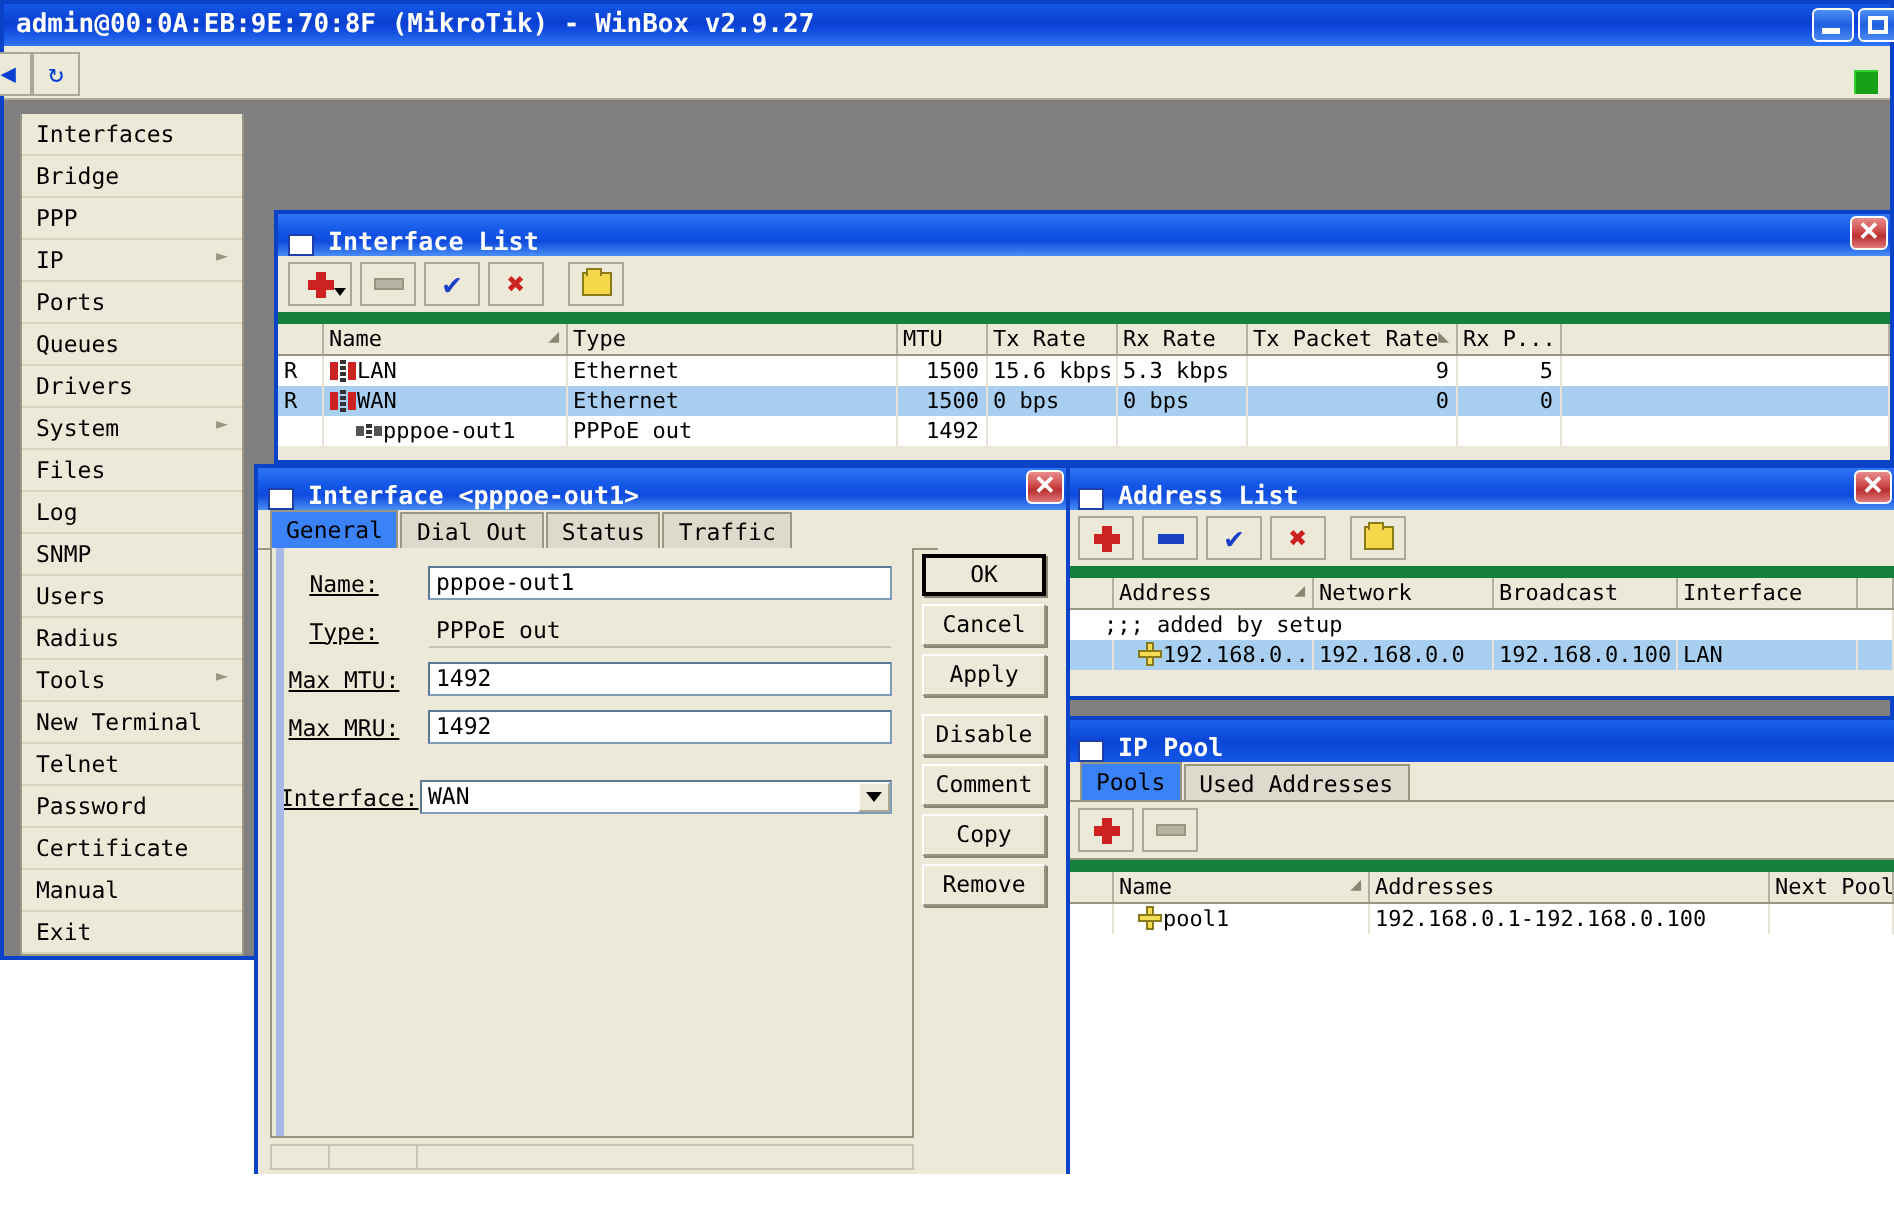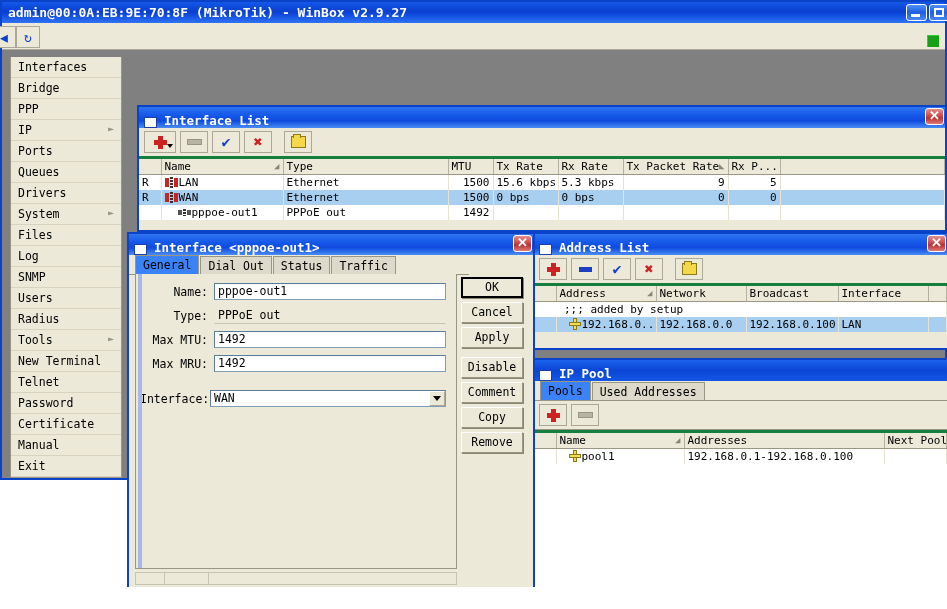--- a/index.html
+++ b/index.html
@@ -233,21 +233,21 @@
     width: 6px; height: 3px; background: #f5d74a;
     border: 1px solid #8a7a18; border-bottom: none;
   }
 
   
   .tbl { width: 100%; border-collapse: collapse; table-layout: fixed; }
   .tbl th {
     background: #ece9d8;
     border-right: 1px solid #b5b1a0;
     border-bottom: 1px solid #9a9684;
-    border-top: 3px solid #15803d;
+    border-top: 6px solid #15803d;
     font-size: 11px;
     font-weight: normal;
     text-align: left;
     padding: 1px 3px;
     height: 15px;
     box-sizing: border-box;
     position: relative;
     white-space: nowrap;
     overflow: hidden;
   }
@@ -345,24 +345,25 @@
     position: relative;
     z-index: 2;
   }
   .field-row {
     display: flex;
     align-items: center;
     margin-bottom: 7px;
   }
   .field-label {
     width: 72px;
-    text-align: right;
+    text-align: center;
     font-size: 11.5px;
     padding-right: 6px;
     white-space: nowrap;
+    text-decoration: underline;
   }
   .field-input {
     flex: 1;
     height: 17px;
     background: #ffffff;
     border: 1px solid #7f9db9;
     border-top-color: #5c7a95;
     border-left-color: #5c7a95;
     box-sizing: border-box;
     font-size: 11.5px;
@@ -695,21 +696,21 @@
                 <span class="sort-mark">◢</span>
               </th>
               <th>Network</th>
               <th>Broadcast</th>
               <th>Interface</th>
               <th></th>
             </tr>
           </thead>
           <tbody>
             <tr>
-              <td colspan="6" style="padding-left:30px">;;; added by setup</td>
+              <td colspan="6" style="padding-left:18px">;;; added by setup</td>
             </tr>
             <tr class="sel">
               <td></td>
               <td style="padding-left:12px">
                 <span class="row-ico ico-addr"></span><span>192.168.0....</span>
               </td>
               <td>192.168.0.0</td>
               <td>192.168.0.100</td>
               <td>LAN</td>
               <td></td>

